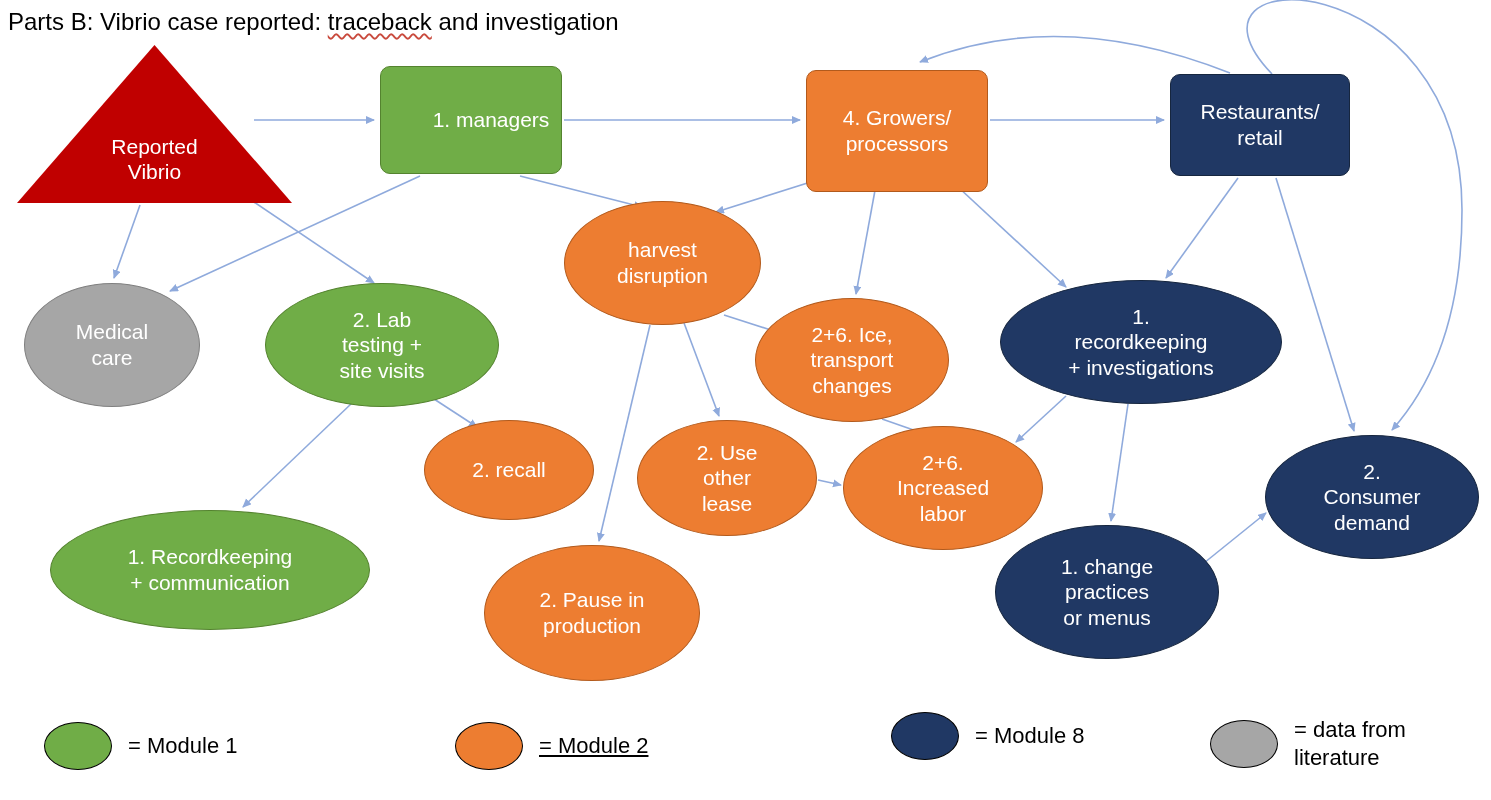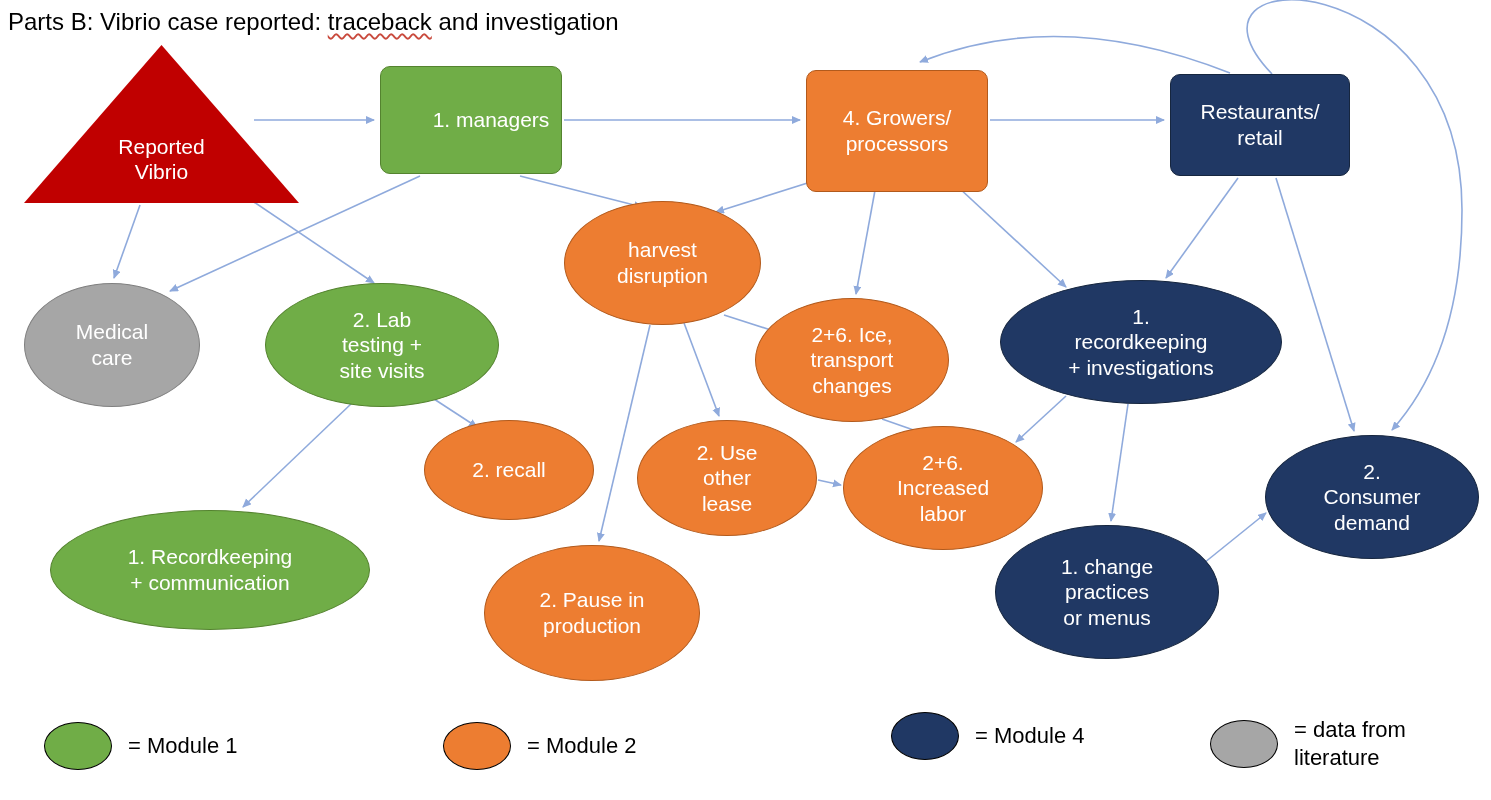--- a/index.html
+++ b/index.html
@@ -113,21 +113,21 @@
     <path class="edge" marker-end="url(#arrow)" d="M 650 325 L 599 541"></path>
     <path class="edge" marker-end="url(#arrow)" d="M 434 399 L 477 427"></path>
     <path class="edge" marker-end="url(#arrow)" d="M 352 403 L 243 507"></path>
     <path class="edge" marker-end="url(#arrow)" d="M 882 419 L 925 434"></path>
     <path class="edge" marker-end="url(#arrow)" d="M 818 480 L 841 485"></path>
     <path class="edge" marker-end="url(#arrow)" d="M 1066 396 L 1016 442"></path>
     <path class="edge" marker-end="url(#arrow)" d="M 1128 404 L 1111 521"></path>
     <path class="edge" marker-end="url(#arrow)" d="M 1204 563 L 1266 513"></path>
   </svg>
 
-  <div class="node triangle" style="left:24px; top:45px; width:275px; height:158px;">
+  <div class="node triangle" style="left:17px; top:45px; width:275px; height:158px;">
     <span class="node-label">Reported
 Vibrio</span>
   </div>
 
   <div class="node rounded-rect c-module1" style="left:380px; top:66px; width:182px; height:108px;padding-left:40px;">
     <span class="node-label">1. managers</span>
   </div>
 
   <div class="node rounded-rect c-module2" style="left:806px; top:70px; width:182px; height:122px;">
     <span class="node-label">4. Growers/
@@ -203,28 +203,28 @@
   <div class="node ellipse c-module2" style="left:484px; top:545px; width:216px; height:136px;">
     <span class="node-label">2. Pause in
 production</span>
   </div>
 
   <div class="legend-item" style="left:44px; top:722px;">
     <span class="swatch c-module1"></span>
     <span class="legend-label">= Module 1</span>
   </div>
 
-  <div class="legend-item" style="left:443px; top:722px;">
+  <div class="legend-item" style="left:455px; top:722px;text-decoration:underline;">
     <span class="swatch c-module2"></span>
     <span class="legend-label">= Module 2</span>
   </div>
 
   <div class="legend-item" style="left:891px; top:712px;">
     <span class="swatch c-module3"></span>
-    <span class="legend-label">= Module 4</span>
+    <span class="legend-label">= Module 8</span>
   </div>
 
   <div class="legend-item" style="left:1210px; top:716px;">
     <span class="swatch c-literature"></span>
     <span class="legend-label">= data from
 literature</span>
   </div>
 
 </div>
 

